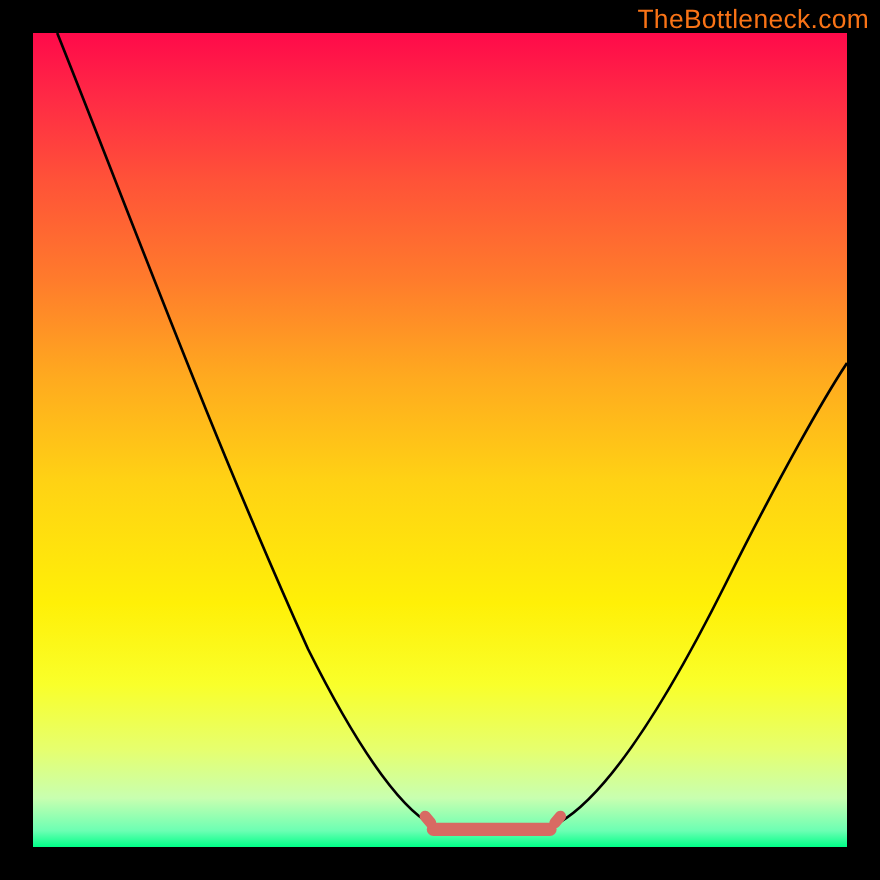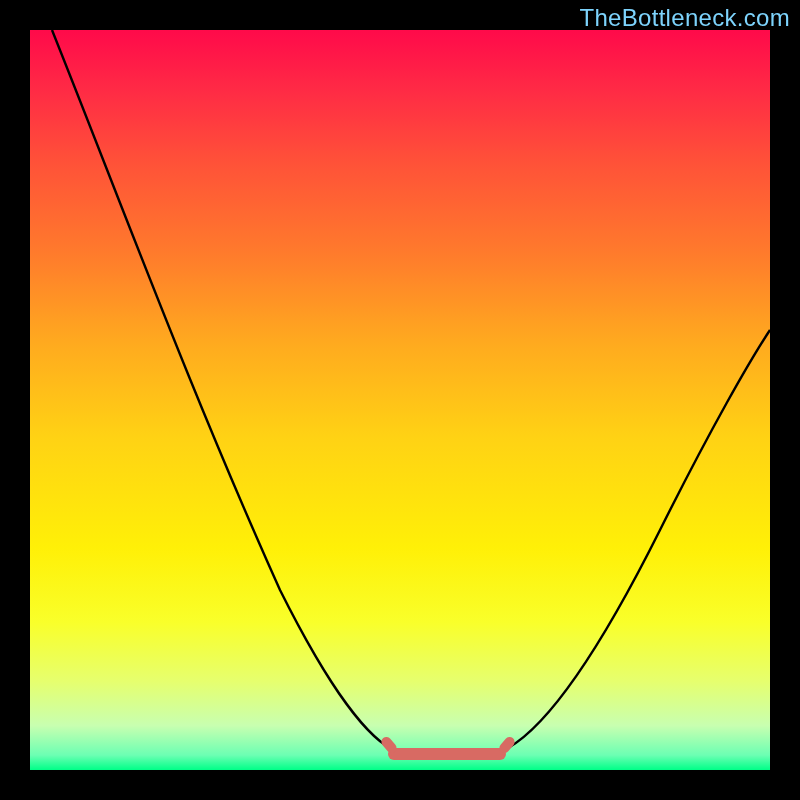--- a/index.html
+++ b/index.html
@@ -11,21 +11,21 @@
     position: relative;
     overflow: hidden;
   }
   .watermark {
     position: absolute;
     top: 4px;
     right: 10px;
     font-family: Arial, sans-serif;
     font-size: 24px;
     font-weight: 500;
-    color: #7dd3fc;
+    color: #f97316;
     z-index: 10;
     letter-spacing: 0.3px;
   }
   .frame {
     position: absolute;
     left: 30px;
     top: 30px;
     width: 740px;
     height: 740px;
     overflow: hidden;

